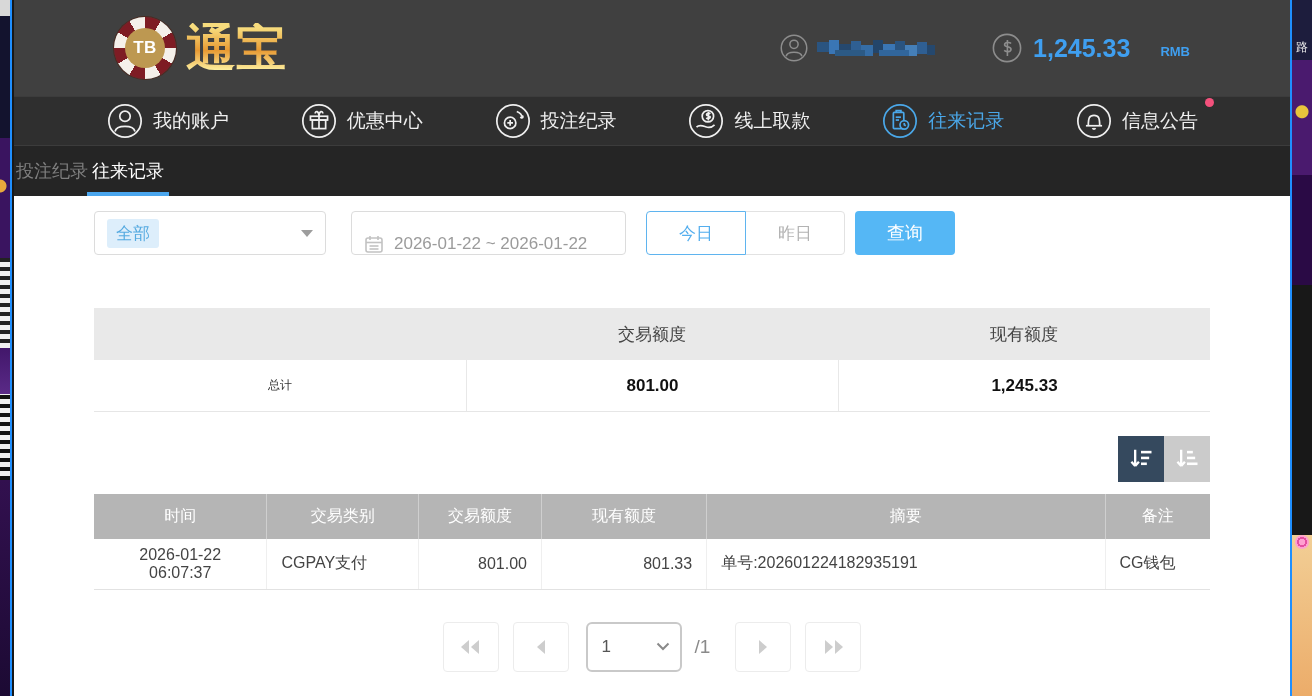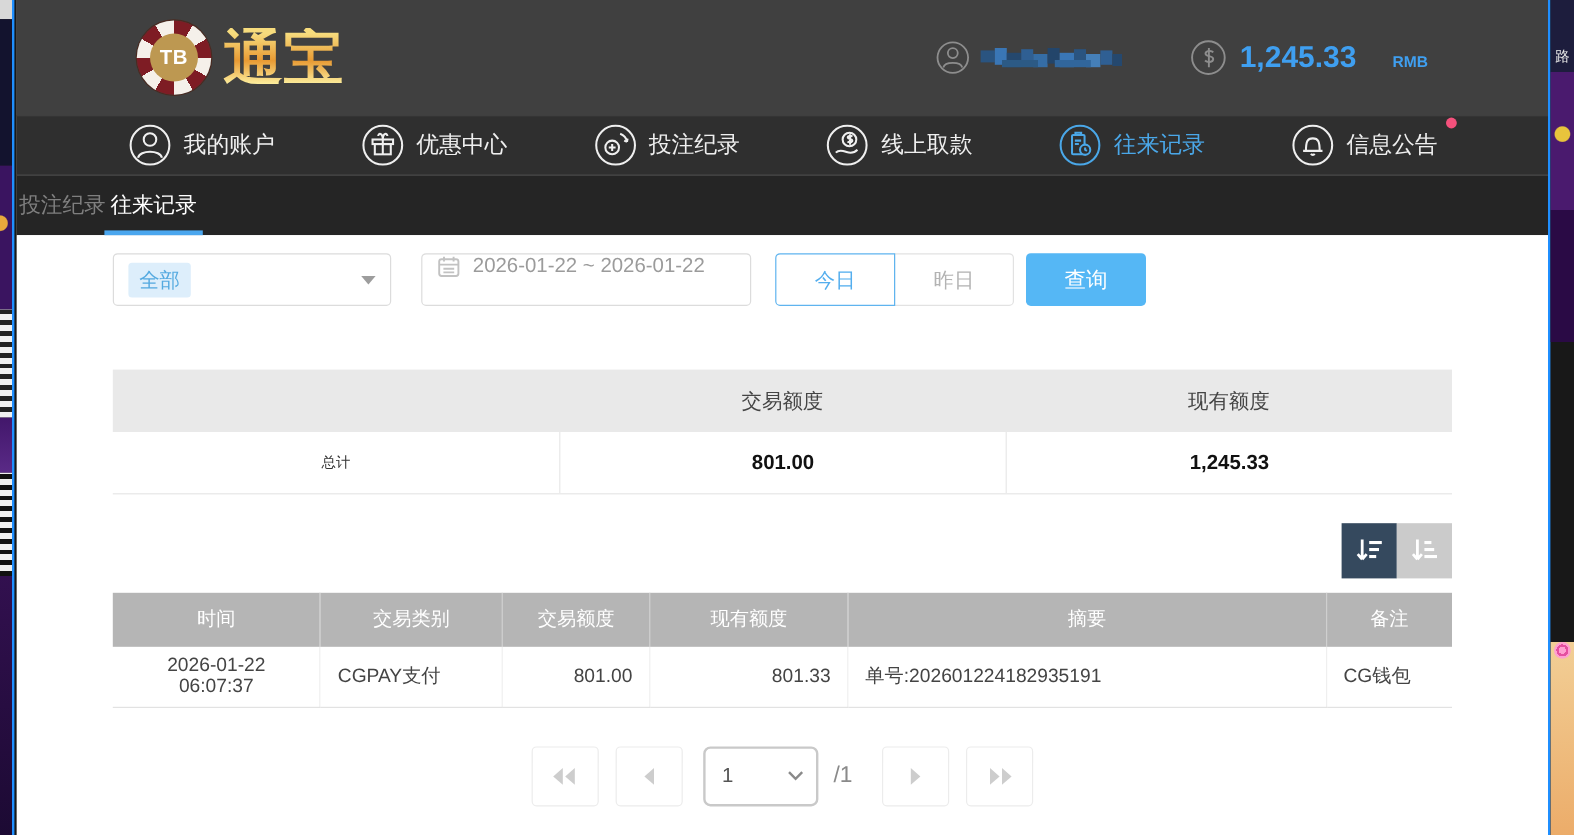--- a/index.html
+++ b/index.html
@@ -76,21 +76,21 @@
   .content { flex:1; background:#fff; padding:14px 80px 0; }
 
   
   .filters { display:flex; align-items:center; height:46px; }
   .sel-box { width:232px; height:44px; border:1px solid #dcdcdc; border-radius:4px;
     display:flex; align-items:center; padding:0 12px; cursor:pointer; background:#fff; }
   .sel-tag { background:#ddeefb; color:#55aae0; font-size:17px; padding:3px 9px; border-radius:3px; }
   .sel-caret { margin-left:auto; width:0; height:0; border-left:6px solid transparent;
     border-right:6px solid transparent; border-top:7px solid #9d9d9d; }
   .date-box { width:275px; height:44px; border:1px solid #dcdcdc; border-radius:4px;
-    display:flex; align-items:flex-start; gap:10px; padding:0 12px; margin-left:25px;
+    display:flex; align-items:flex-end; gap:10px; padding:0 12px; margin-left:25px;
     color:#9b9b9b; font-size:17px; cursor:pointer; background:#fff; }
   .date-box svg { stroke:#c2c2c2; fill:none; stroke-width:1.6; }
   .btn-group { display:flex; margin-left:20px; }
   .qbtn { width:100px; height:44px; background:#fff; border:1px solid #e2e2e2;
     color:#b3b3b3; font-size:17px; cursor:pointer; margin-left:-1px;
     font-family:inherit; }
   .qbtn:first-child { border-radius:4px 0 0 4px; margin-left:0;font-family:Liberation Serif, serif; }
   .qbtn:last-child { border-radius:0 4px 4px 0; }
   .qbtn.active { border:1px solid #5fb4ef; color:#54aeee; position:relative; z-index:2; }
   .search-btn { width:100px; height:44px; margin-left:10px; background:#55b7f5;

